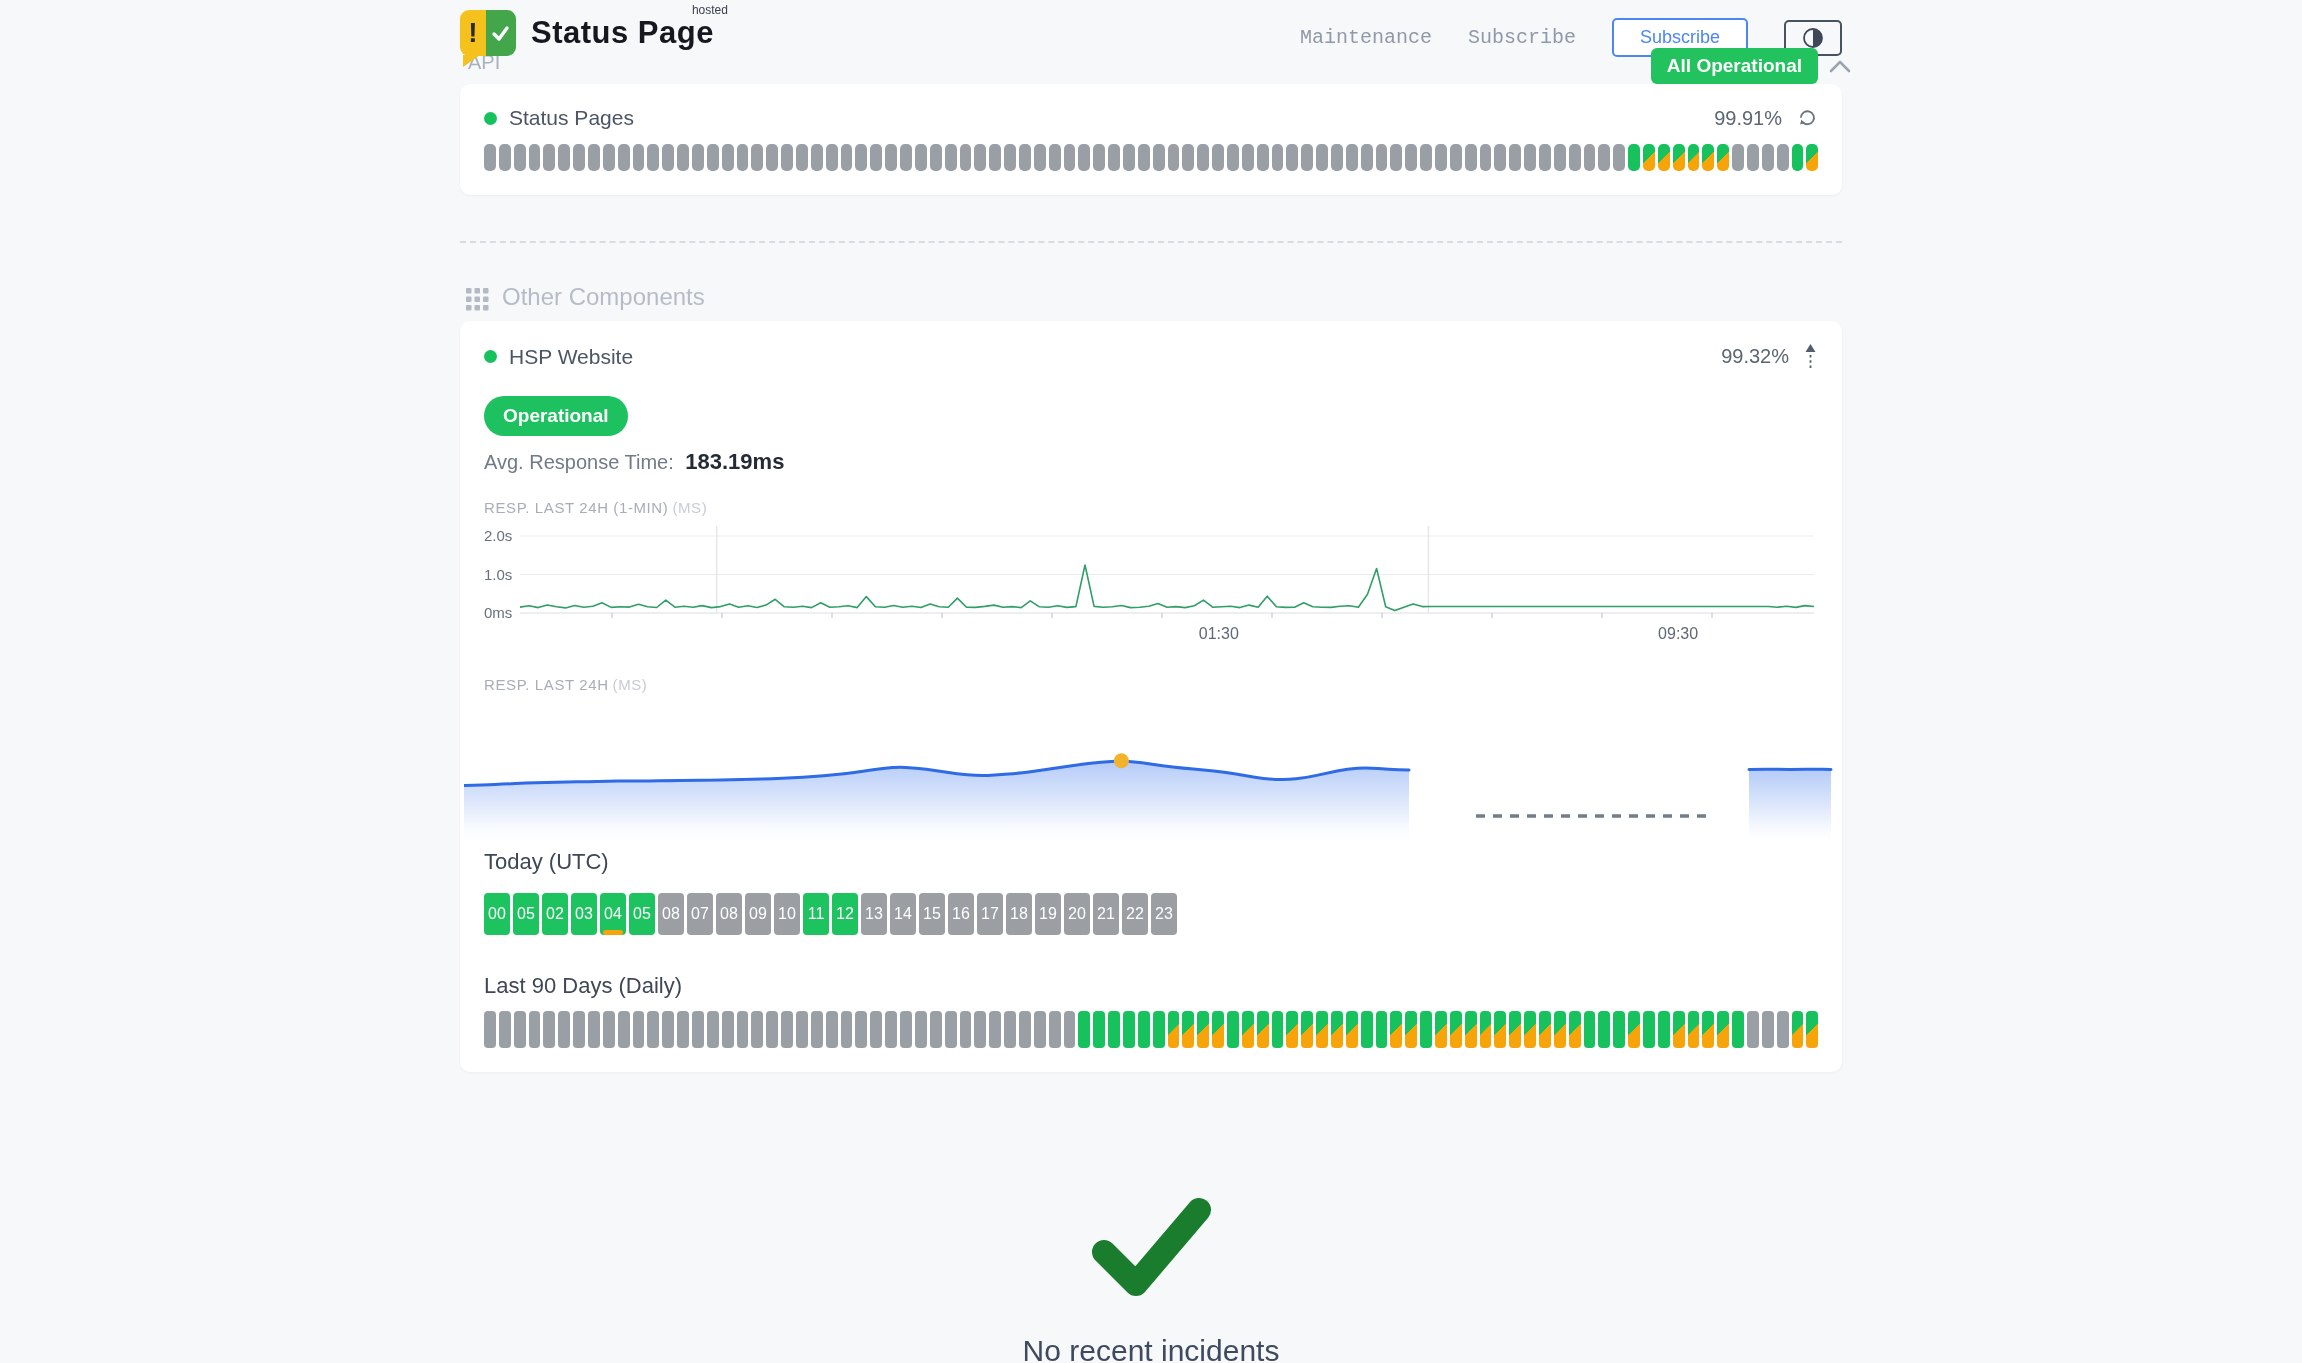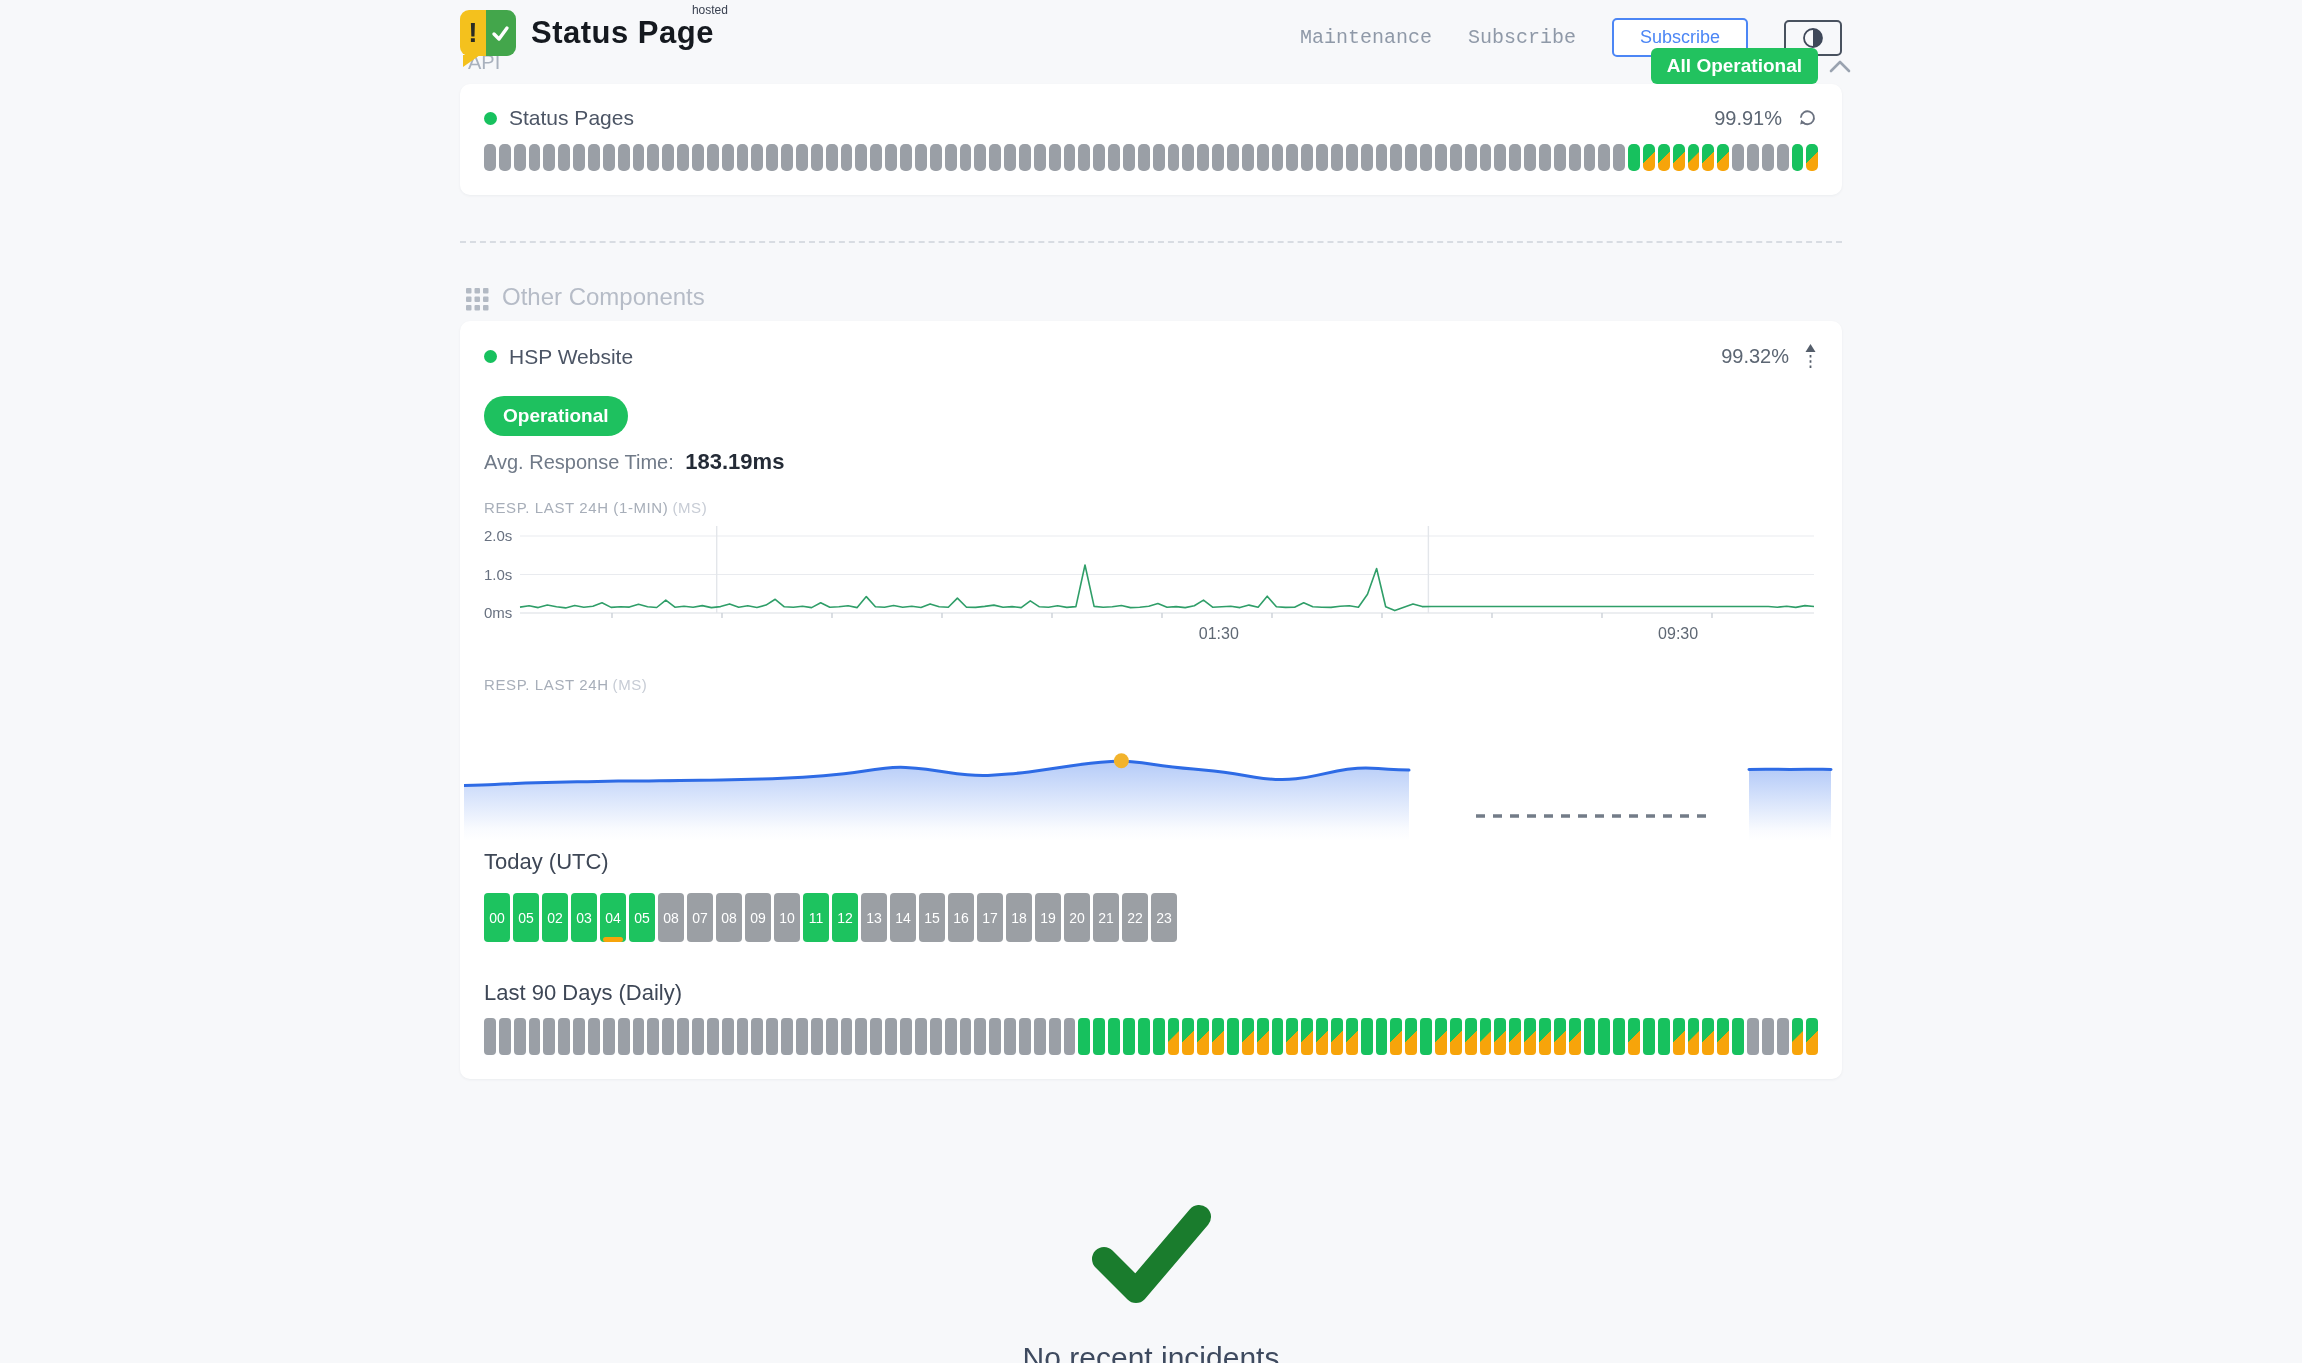--- a/index.html
+++ b/index.html
@@ -61,21 +61,21 @@
   .grid { stroke:#e9ebef; stroke-width:1; }
   .axis { stroke:#d9dde2; stroke-width:1; }
   .vgrid { stroke:#e3e6ea; stroke-width:1.4; }
   .tick { stroke:#ccd1d7; stroke-width:1.4; }
   .ytick { font-size:15px; fill:#687180; }
   .xtick { font-size:16px; fill:#5f6874; }
 
   .sub-head { margin-top:4px; font-size:22px; color:#3e4756; }
   .sub-head2 { margin-top:38px; font-size:22px; color:#3e4756; }
   .hours { display:flex; gap:3px; margin-top:18px; }
-  .hour { position:relative; width:26px; height:49px; border-radius:4px; color:#fff; font-size:14px;
+  .hour { position:relative; width:26px; height:42px; border-radius:4px; color:#fff; font-size:16px;
           display:flex; align-items:center; justify-content:center; }
   .hour-up { background:#1dc35f; }
   .hour-nd { background:#9b9fa4; }
   .hour-flag::after { content:''; position:absolute; left:3px; right:3px; bottom:0; height:5px;
                       background:#f7a40a; border-radius:3px; }
 
   
   .no-incidents { margin-top:118px; text-align:center; }
   .ni-title { margin-top:28px; font-size:30px; color:#3e4a5f; font-weight:500; }
 </style>

